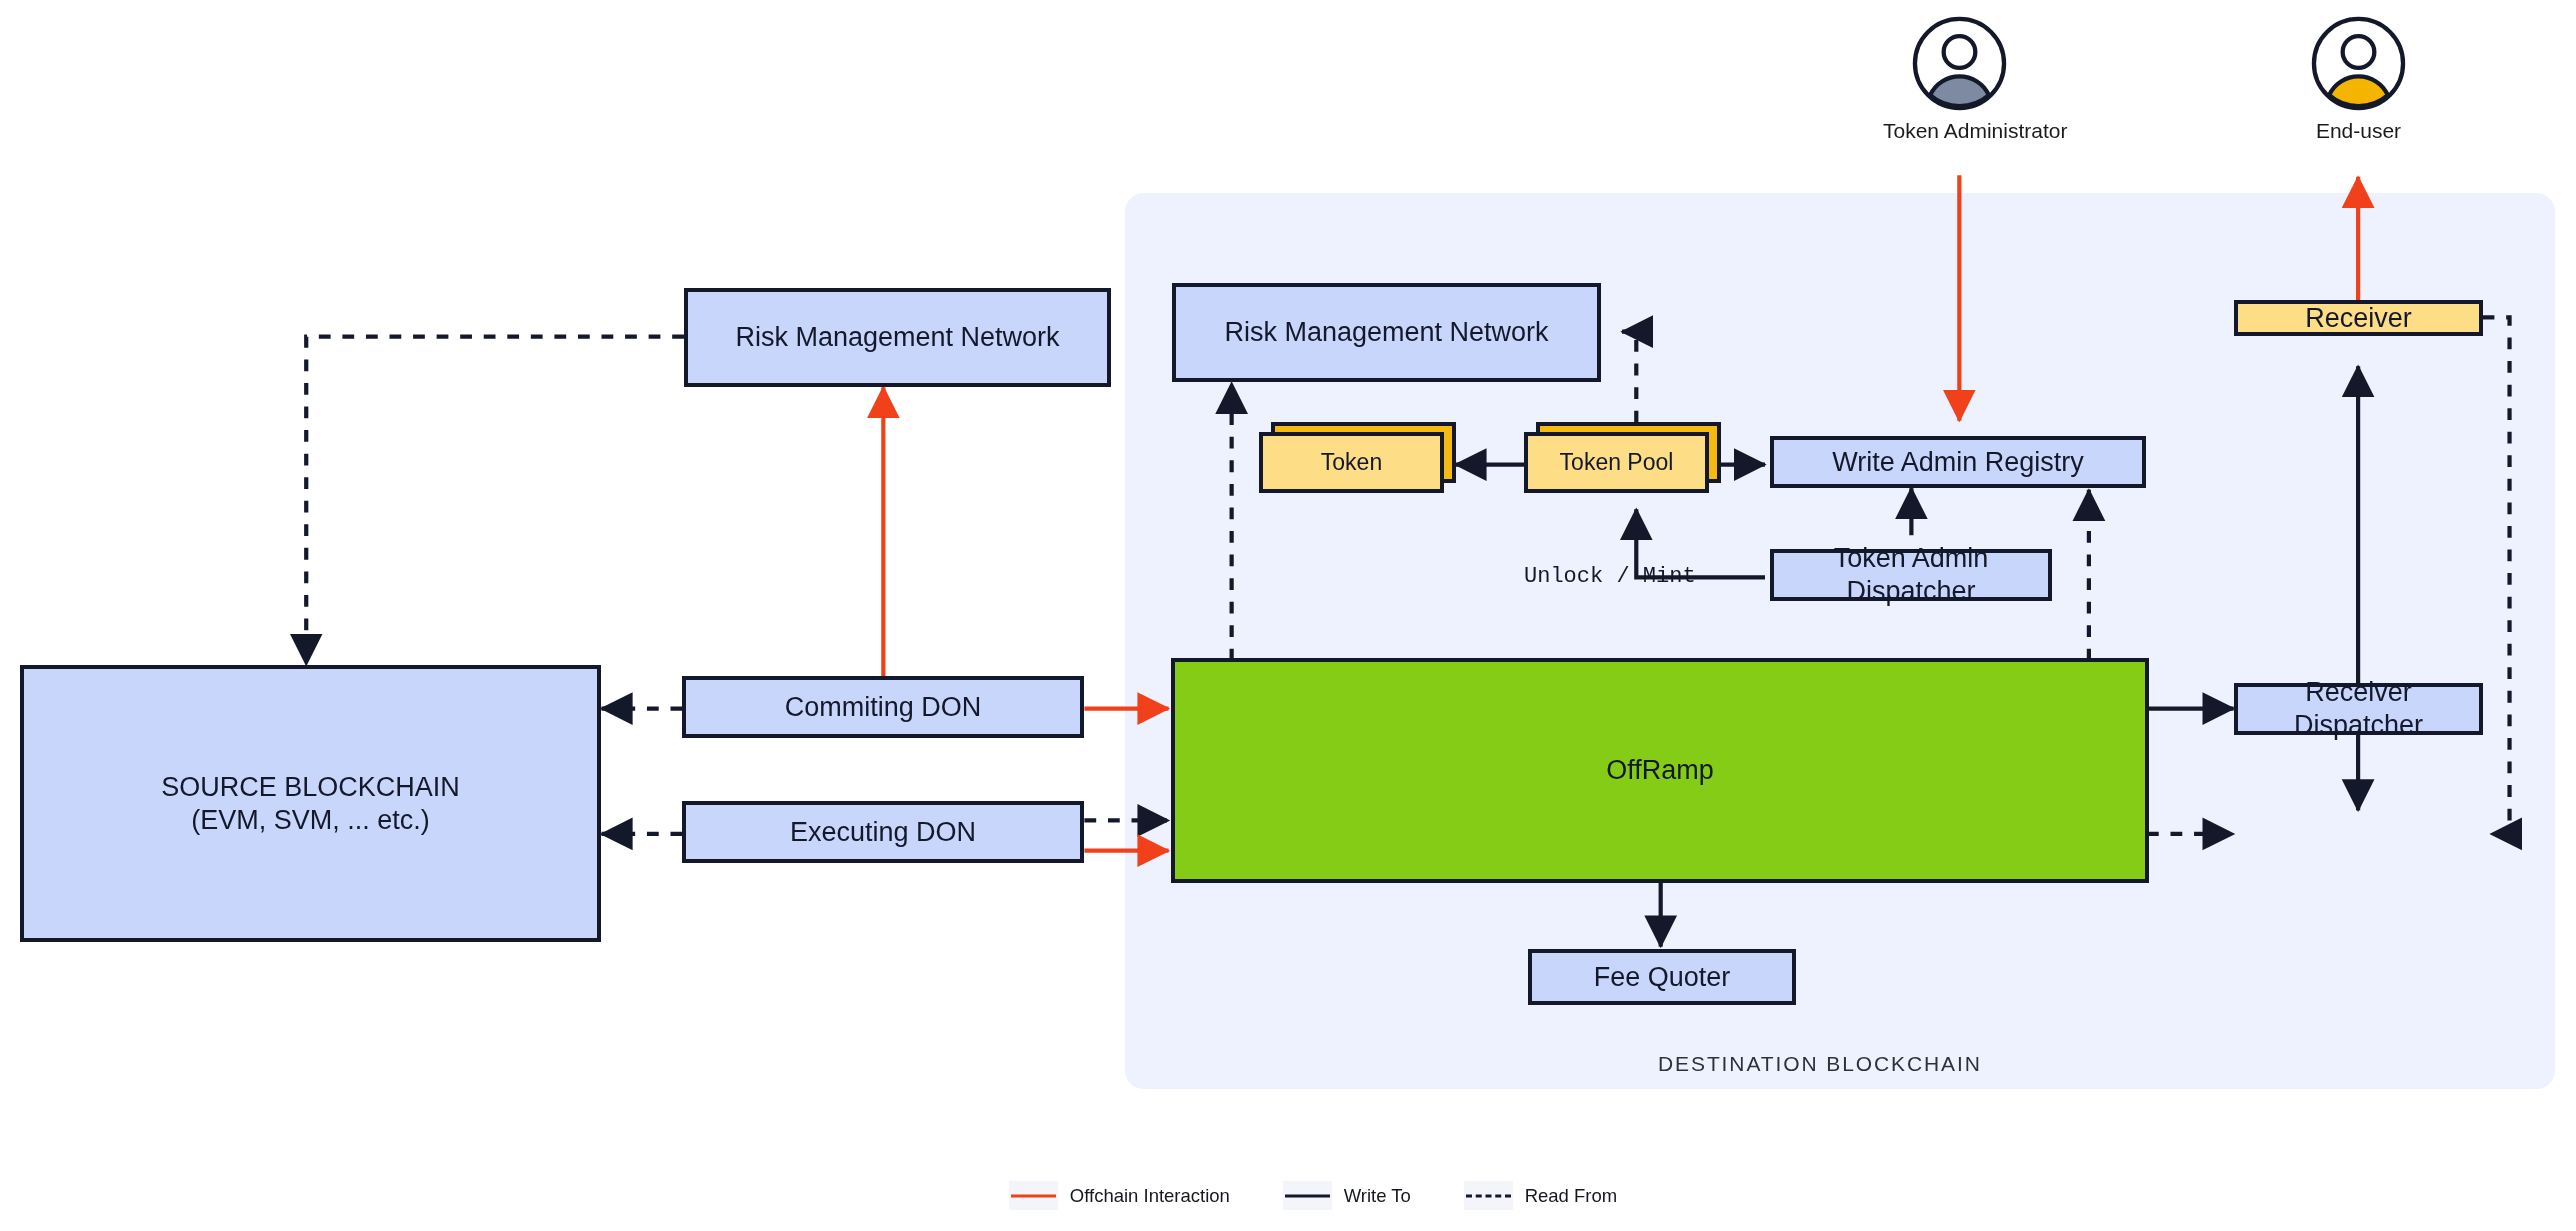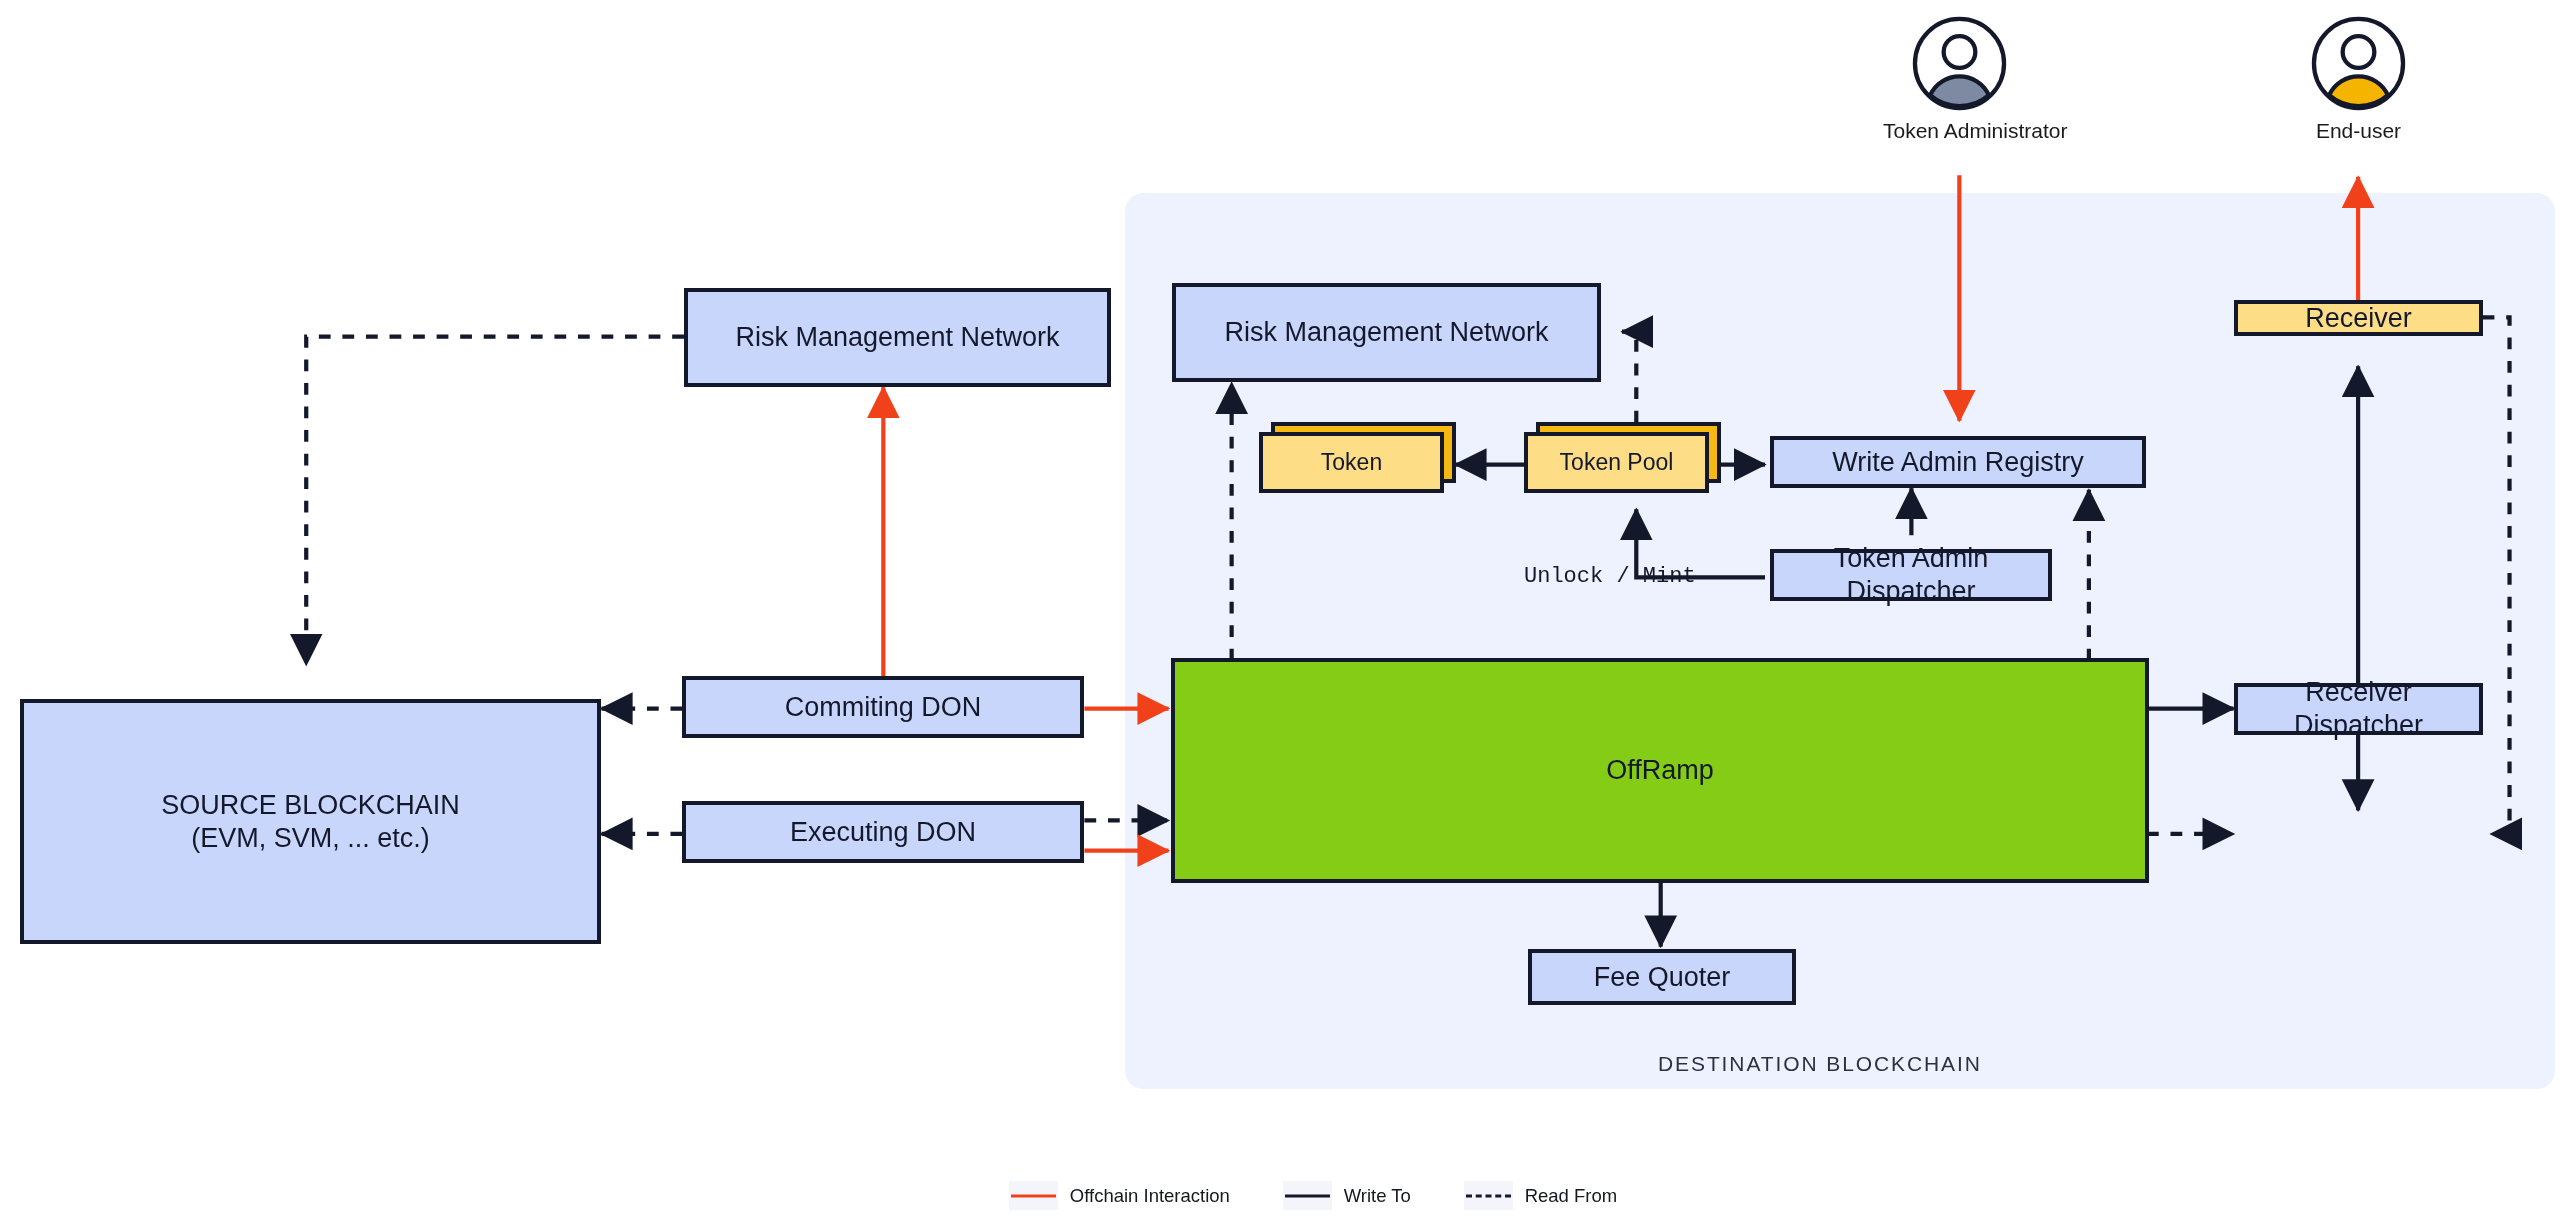--- a/index.html
+++ b/index.html
@@ -193,21 +193,21 @@
 
   <div class="actor" style="left:2282px; top:13.5px; width:153px;">
     <svg class="glyph" width="99" height="99" viewBox="0 0 60 60">
       <circle cx="30" cy="30" r="27" fill="#ffffff" stroke="#14182b" stroke-width="2.6"></circle>
       <circle cx="30" cy="23" r="9.6" fill="#ffffff" stroke="#14182b" stroke-width="2.6"></circle>
       <path d="M12.2,49.2 A19.6,19.6 0 0 1 47.8,49.2 A27,27 0 0 1 12.2,49.2 Z" fill="#f5b400" stroke="#14182b" stroke-width="2.6"></path>
     </svg>
     <div class="caption">End-user</div>
   </div>
 
-  <div class="node" style="left:20px; top:699px; width:581px; height:245px;">
+  <div class="node" style="left:20px; top:665px; width:581px; height:277px;">
     <div>
       <div>SOURCE BLOCKCHAIN</div>
       <div>(EVM, SVM, ... etc.)</div>
     </div>
   </div>
 
   <div class="node" style="left:684px; top:288px; width:427px; height:99px;">
     <span>Risk Management Network</span>
   </div>
 

